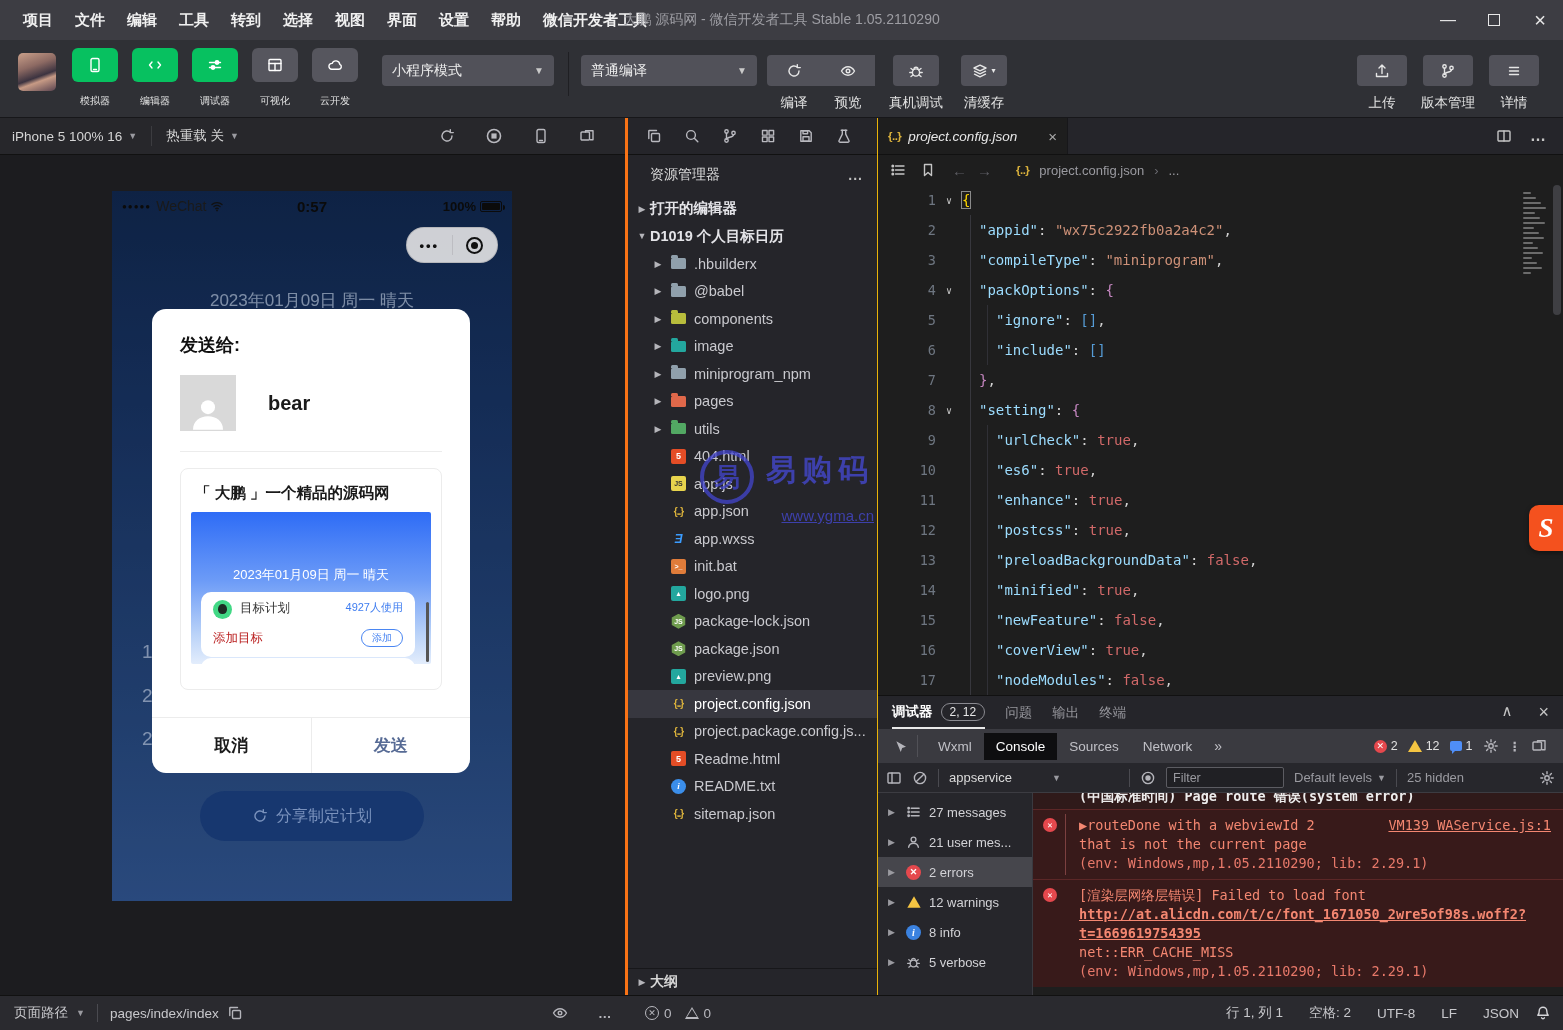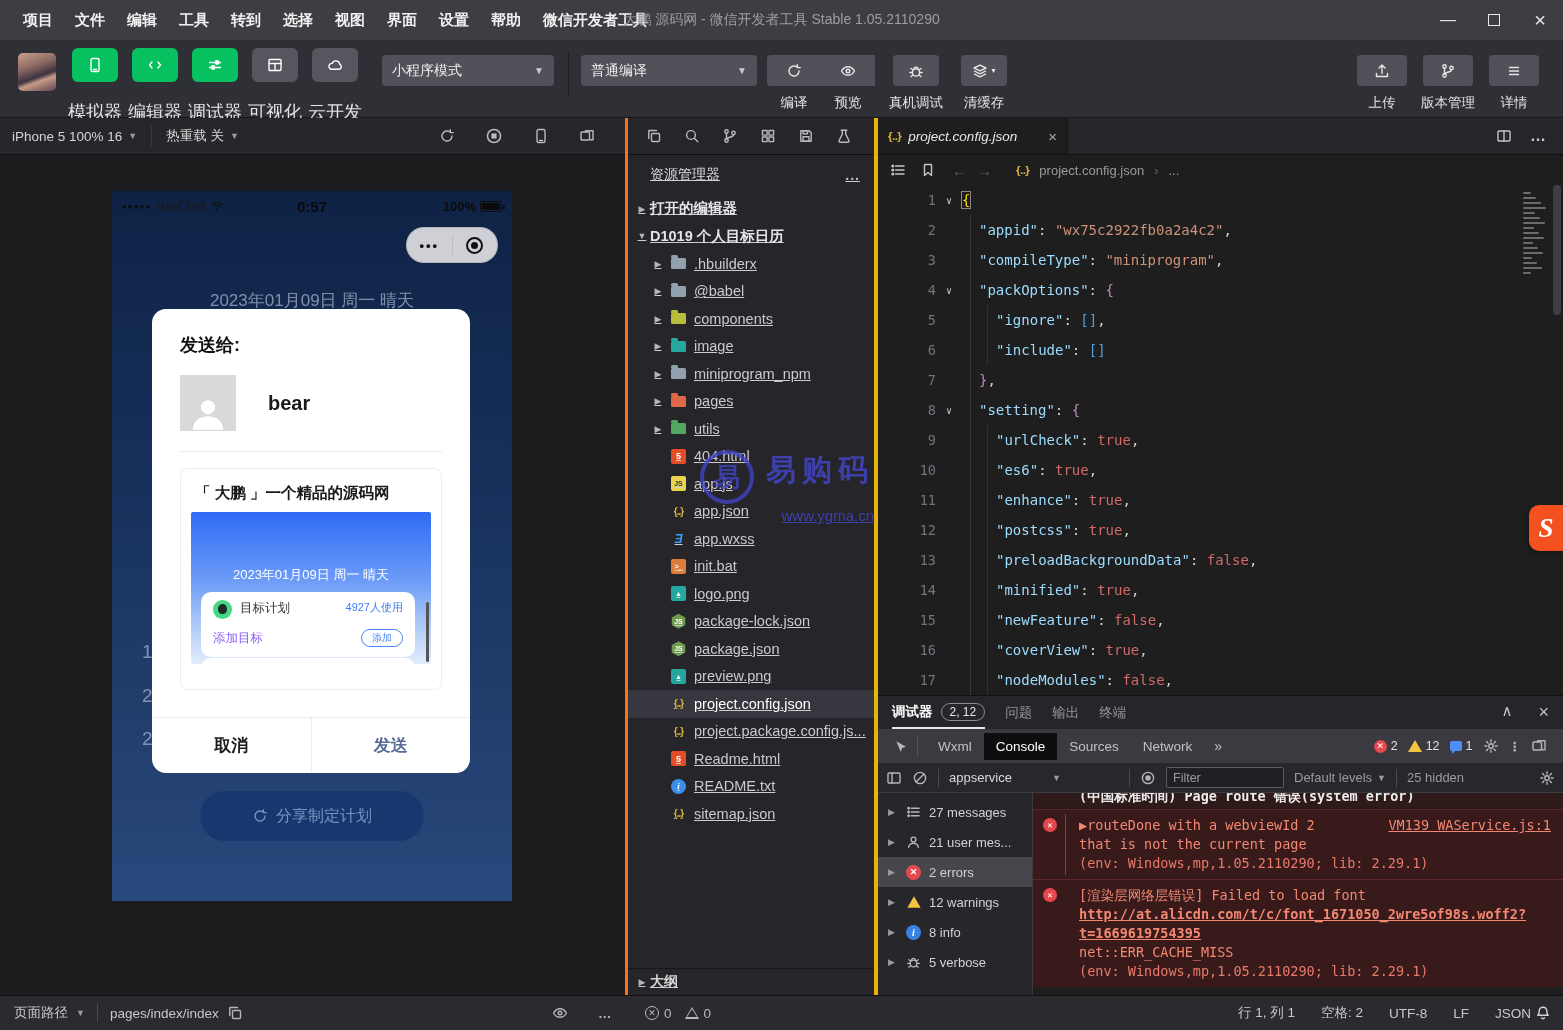--- a/index.html
+++ b/index.html
@@ -20,21 +20,21 @@
 
   
   .toolbar { height:78px; background:#2f3035; border-bottom:1px solid #17171a; display:flex; align-items:flex-start; padding:8px 12px 0 12px; flex:0 0 auto; }
   .avatar { width:38px; height:38px; border-radius:5px; margin:5px 10px 0 6px; overflow:hidden;
     background:linear-gradient(160deg,#caa08a 0%,#8d6a63 35%,#3c3340 60%,#c79a85 70%,#5a4450 100%); }
   .tb-group { display:flex; }
   .tb-btn { width:58px; display:flex; flex-direction:column; align-items:center; margin-right:2px; cursor:pointer; }
   .tb-btn .box { width:46px; height:34px; border-radius:6px; display:flex; align-items:center; justify-content:center; color:#fff; }
   .tb-btn.on .box { background:#07c160; }
   .tb-btn.off .box { background:#56565e; }
-  .tb-btn .lbl { font-size:18px; color:#e3e3e3; margin-top:18px; white-space:nowrap; }
+  .tb-btn .lbl { font-size:10px; color:#e3e3e3; margin-top:12px; white-space:nowrap; }
   .select { height:31px; background:#515159; border-radius:4px; display:flex; align-items:center; padding:0 10px; margin-top:7px; color:#ececec; font-size:14px; cursor:pointer; }
   .select .caret { margin-left:auto; color:#c9c9c9; font-size:10px; }
   .sel-mode { width:172px; margin-left:16px; }
   .sel-compile { width:176px; }
   .vsep { width:1px; height:44px; background:#1f1f23; margin:4px 12px 0 14px; }
   .tb-act { width:54px; display:flex; flex-direction:column; align-items:center; cursor:pointer; }
   .tb-act .box { height:31px; margin-top:7px; display:flex; align-items:center; justify-content:center; color:#e6e6e6; width:100%; background:#515159; }
   .tb-act .lbl { font-size:13.5px; color:#e3e3e3; margin-top:8px; white-space:nowrap; }
   .actgrp { display:flex; margin-left:10px; }
   .actgrp .tb-act:first-child .box { border-radius:4px 0 0 4px; }
@@ -93,31 +93,31 @@
   .dlg-img { margin-top:8px; height:152px; border-radius:2px; position:relative; overflow:hidden;
     background:linear-gradient(180deg,#2e6cf6 0%,#6c9bf7 45%,#b9d2f8 80%,#e3edfc 100%); }
   .dlg-img-date { position:absolute; top:54px; width:100%; text-align:center; color:#fff; font-size:13px; }
   .mini-card { position:absolute; left:10px; right:16px; top:80px; background:#fff; border-radius:10px; padding:8px 12px; }
   .mc-row1 { display:flex; align-items:flex-start; }
   .mc-ic { width:19px; height:19px; border-radius:50%; background:#42d885; position:relative; margin-right:8px; }
   .mc-ic::before { content:''; position:absolute; left:5px; top:4px; width:9px; height:10px; background:#1d2b24; border-radius:50% 50% 45% 45%; }
   .mc-name { font-size:12.5px; color:#333; }
   .mc-users { margin-left:auto; font-size:11px; color:#3f7df0; }
   .mc-row2 { display:flex; align-items:center; margin-top:10px; padding-bottom:2px; }
-  .mc-goal { font-size:12.5px; color:#8b5cf6; }
+  .mc-goal { font-size:12.5px; color:#b91c1c; }
   .mc-add { margin-left:auto; border:1px solid #4a86f2; color:#4a86f2; font-size:10px; border-radius:9px; padding:1px 10px; }
   .mini-card2 { position:absolute; left:10px; right:16px; top:146px; height:20px; background:#fff; border-radius:10px 10px 0 0; }
   .dlg-scroll { position:absolute; right:2px; top:90px; width:3px; height:60px; background:#555; border-radius:2px; }
   .dlg-btns { height:56px; border-top:1px solid #ececec; display:flex; flex:0 0 auto; }
   .dlg-btn { flex:1; display:flex; align-items:center; justify-content:center; font-size:17px; font-weight:bold; cursor:pointer; }
   .dlg-btn.cancel { color:#1a1a1a; border-right:1px solid #ececec; }
   .dlg-btn.send { color:#576b95; }
 
   
-  .explorer { width:250px; flex:0 0 auto; background:#25252a; border-right:4px solid #eab308; display:flex; flex-direction:column; position:relative;text-decoration:underline; }
+  .explorer { width:250px; flex:0 0 auto; background:#25252a; border-right:1px solid #eab308; display:flex; flex-direction:column; position:relative; }
   .ex-iconbar { height:37px; border-bottom:1px solid #111; background:#25252a; display:flex; align-items:center; gap:22px; padding:0 0 0 18px; color:#b9b9bf; flex:0 0 auto; }
   .ex-header { height:40px; display:flex; align-items:center; padding:0 14px 0 22px; font-size:14px; color:#dcdcdc; flex:0 0 auto; }
   .ex-header .more { margin-left:auto; color:#c0c0c0; letter-spacing:1px; font-weight:bold; }
   .tree { flex:1; overflow:hidden; font-size:14.5px; }
   .trow { height:27.5px; display:flex; align-items:center; padding-left:6px; color:#c9c9ce; cursor:pointer; white-space:nowrap; }
   .trow .arr { width:16px; font-size:9px; color:#b5b5ba; text-align:center; flex:0 0 auto; }
   .trow.section { font-weight:bold; color:#e4e4e8; }
   .trow .fic { width:17px; height:16px; margin:0 7px 0 4px; flex:0 0 auto; display:flex; align-items:center; justify-content:center; }
   .trow.child { padding-left:22px; }
   .trow.sel { background:#37373f; color:#fff; }
@@ -212,21 +212,21 @@
   .sb-left { left:14px; }
   .sb-caret { font-size:9px; color:#9a9aa0; }
   .sb-div { width:1px; height:18px; background:#4a4a50; margin:0 4px; }
   .sb-eye { left:552px; color:#b5b5bb; }
   .sb-more { left:598px; color:#b5b5bb; letter-spacing:1px; font-weight:bold; }
   .sb-counts { left:645px; gap:5px; color:#b9b9bf; }
   .sb-counts .g { margin-right:8px; display:flex; align-items:center; gap:5px; }
   .circ-x { width:14px; height:14px; border:1.2px solid #b9b9bf; border-radius:50%; font-size:9px; display:flex; align-items:center; justify-content:center; }
   .tri-o { width:0; height:0; border-left:7px solid transparent; border-right:7px solid transparent; border-bottom:12px solid #b9b9bf; position:relative; }
   .tri-o::after { content:''; position:absolute; left:-5px; top:2px; border-left:5px solid transparent; border-right:5px solid transparent; border-bottom:8.5px solid #2a2a2f; }
-  .sb-right { right:32px; gap:26px; }
+  .sb-right { right:44px; gap:26px; }
   .sb-bell { right:12px; color:#d5d5d9; }
 
   .s-logo { position:absolute; right:0; top:505px; width:34px; height:46px; background:#f4511e; border-radius:10px 0 0 10px; z-index:20;
     color:#fff; font-weight:bold; font-size:27px; font-family:"Liberation Serif",serif; font-style:italic; display:flex; align-items:center; justify-content:center; box-shadow:0 2px 5px rgba(0,0,0,.4); }
 </style>
 </head>
 <body>
 
 <div class="app">
 

